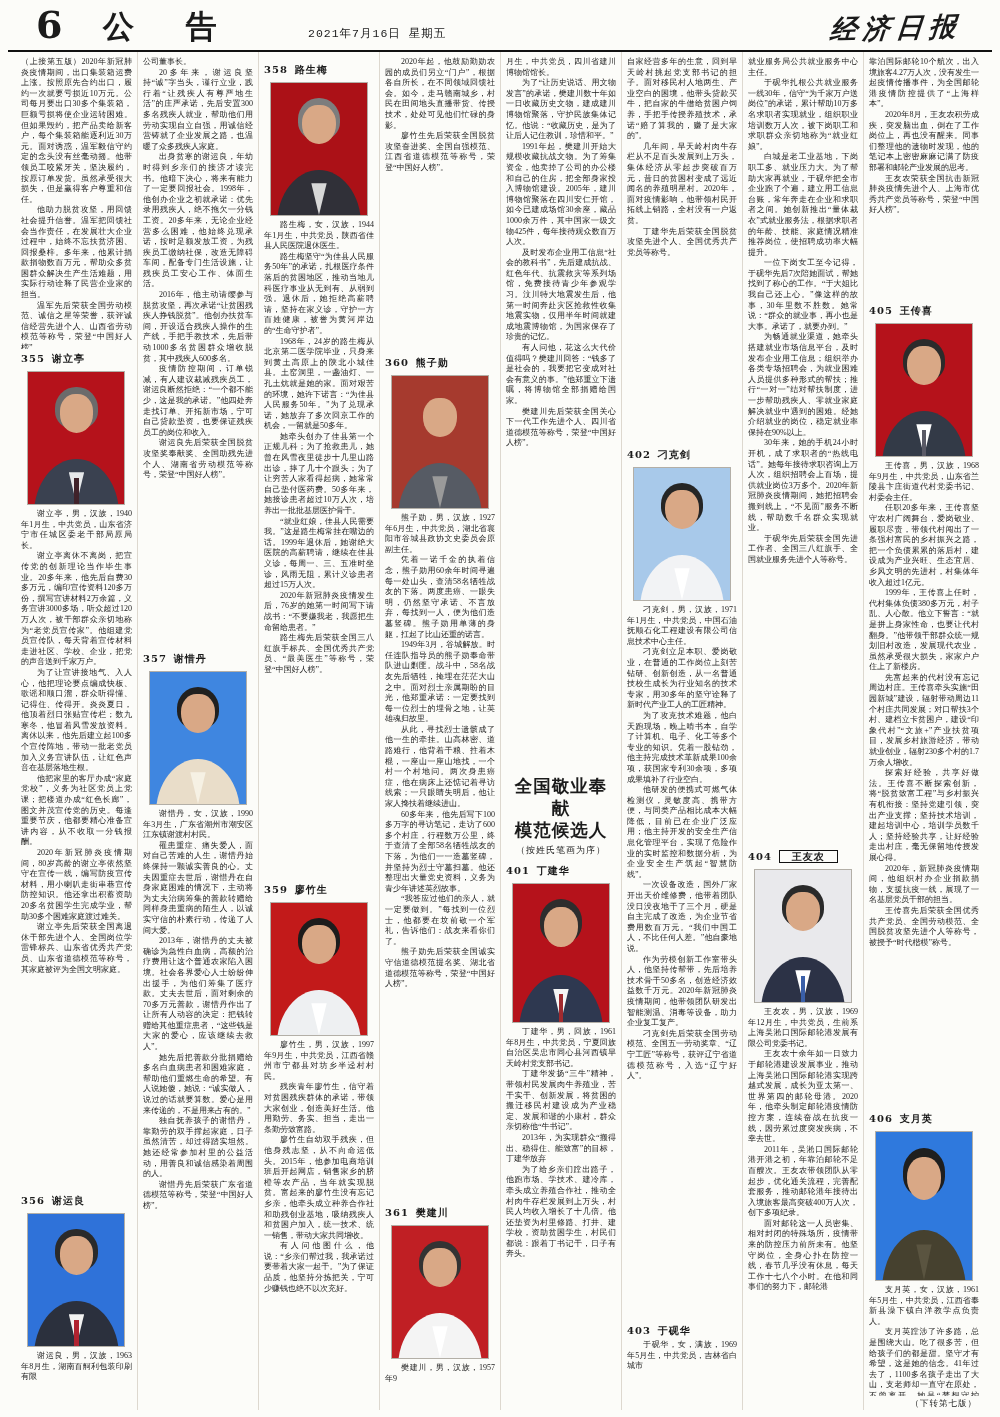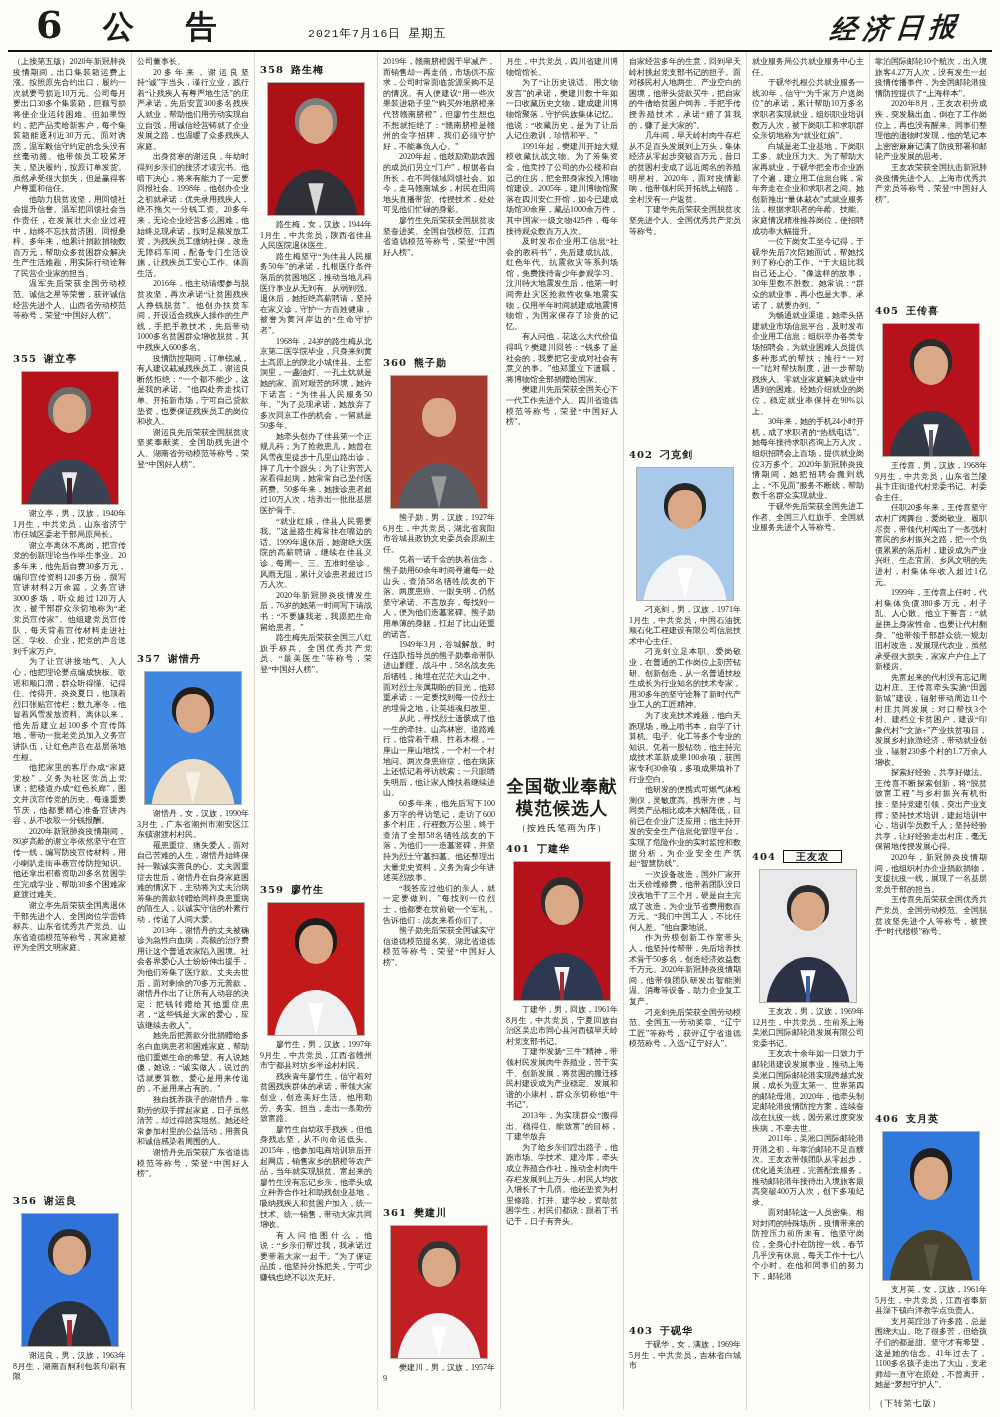--- a/index.html
+++ b/index.html
@@ -6,21 +6,21 @@
   .page{position:relative;width:1000px;height:1417px;margin:0 auto;background:#fcfcf9;
         font-family:"Liberation Serif","DejaVu Serif",serif;color:#1b1b1b;overflow:hidden;box-sizing:border-box;}
   
   .hdr{position:relative;height:50px;border-bottom:2.5px solid #111;margin:0 8px;}
   .hdr-no{position:absolute;left:28px;top:2px;font-size:38px;font-weight:700;font-family:"DejaVu Serif",serif;}
   .hdr-sec{position:absolute;left:95px;top:6px;font-size:31px;font-weight:700;letter-spacing:22px;}
   .hdr-date{position:absolute;left:300px;top:26px;font-size:11.5px;letter-spacing:1px;font-family:Liberation Mono, monospace;}
   .hdr-mast{position:absolute;right:30px;top:10px;font-size:27px;font-weight:700;font-style:italic;
             letter-spacing:6px;transform:rotate(-1.5deg) skewX(-6deg);font-family:"DejaVu Serif",serif;}
   
-  .cols{display:flex;margin:0 8px;height:1358px;align-items:stretch;}
+  .cols{display:flex;margin:0 16px;height:1358px;align-items:stretch;}
   .col{width:123px;box-sizing:border-box;padding:5px 5px 0 5px;overflow:hidden;display:flex;flex-direction:column;}
   .col + .col{border-left:1px solid #ddd8cf;}
   .tblock{overflow:hidden;flex:0 0 auto;}
   .tblock.grow{flex:1 1 auto;}
   .tblock p{margin:0;font-size:8px;line-height:10.6px;text-align:justify;text-indent:2em;
             font-family:"Liberation Serif","DejaVu Serif",serif;}
   .tblock p.flush{text-indent:0;}
   
   .ehead{margin:3px 0 2px 0;flex:0 0 auto;font-size:10px;font-weight:700;letter-spacing:1px;white-space:nowrap;}
   .ehead .eno{margin-right:7px;font-family:"DejaVu Serif",serif;}
@@ -31,21 +31,21 @@
   .cand-note{font-size:9px;margin-top:3px;letter-spacing:1px;}
   
   .photo{position:relative;flex:0 0 auto;width:98px;margin:3px auto 4px auto;background:var(--bg,#b5121b);
          overflow:hidden;border:1px solid #b3afa7;box-sizing:border-box;}
   .ph-hair{position:absolute;top:11%;left:28%;width:44%;height:32%;border-radius:50% 50% 42% 42%;background:var(--hair,#333);}
   .ph-face{position:absolute;top:17%;left:32.5%;width:35%;height:29%;border-radius:46% 46% 50% 50%;background:#d9a886;}
   .ph-body{position:absolute;bottom:-14%;left:6%;width:88%;height:48%;border-radius:55% 55% 0 0/95% 95% 0 0;background:var(--suit,#333a47);}
   .ph-collar{position:absolute;bottom:0;left:42%;width:16%;height:24%;background:var(--shirt,#eee);
              clip-path:polygon(0 0,100% 0,50% 100%);}
   .ph-tie{position:absolute;bottom:0;left:47.5%;width:5%;height:20%;background:var(--tie,transparent);}
-  .cont-note{font-size:8.5px;padding:2px 2px 0 0;letter-spacing:1px;}
+  .cont-note{font-size:8.5px;text-align:right;padding:2px 2px 0 0;letter-spacing:1px;}
 </style>
 </head>
 <body>
 
 <div class="page">
 
   <div class="hdr">
     <div class="hdr-no">6</div>
     <div class="hdr-sec">公 告</div>
     <div class="hdr-date">2021年7月16日  星期五</div>
@@ -142,21 +142,20 @@
       <div class="tblock grow">
           <p>廖竹生，男，汉族，1997年9月生，中共党员，江西省赣州市宁都县对坊乡半迳村村民。</p>
           <p>残疾青年廖竹生，信守着对贫困残疾群体的承诺，带领大家创业，创造美好生活。他用勤劳、务实、担当，走出一条勤劳致富路。</p>
           <p>廖竹生自幼双手残疾，但他身残志坚，从不向命运低头。2015年，他参加电商培训班后开起网店，销售家乡的脐橙等农产品，当年就实现脱贫。富起来的廖竹生没有忘记乡亲，他牵头成立种养合作社和助残创业基地，吸纳残疾人和贫困户加入，统一技术、统一销售，带动大家共同增收。</p>
           <p>有人问他图什么，他说：“乡亲们帮过我，我承诺过要带着大家一起干。”为了保证品质，他坚持分拣把关，宁可少赚钱也绝不以次充好。</p>
         </div>
     </section>
 
     <section class="col">
       <div class="tblock" style="height:296px">
-          <p class="flush">2019年，赣南脐橙因干旱减产，而销售却一再走俏，市场供不应求，公司时常面临货源采购不足的情况。有人便建议“用一些次果装进箱子里”“购买外地脐橙来代替赣南脐橙”，但廖竹生想也不想就拒绝了：“赣南脐橙是赣州的金字招牌，我们必须守护好，不能辜负人心。”</p>
           <p>2020年起，他鼓励勤勋农园的成员们另立“门户”，根据各自所长，在不同领域回馈社会。如今，走马赣南城乡，村民在田间地头直播带货、传授技术，处处可见他们忙碌的身影。</p>
           <p>廖竹生先后荣获全国脱贫攻坚奋进奖、全国自强模范、江西省道德模范等称号，荣登“中国好人榜”。</p>
         </div>
       <h2 class="ehead"><span class="eno">360</span><span class="enm">熊子勋</span></h2>
       <figure class="photo" style="height: 134px; --bg: #a63a2e; --suit: #565b64; --shirt: #9a9a9a; --hair: #9a9a9a;">
         <span class="ph-face"></span>
           <span class="ph-body"></span>
           <span class="ph-collar"></span>
       </figure>
       <div class="tblock" style="height:690px">

